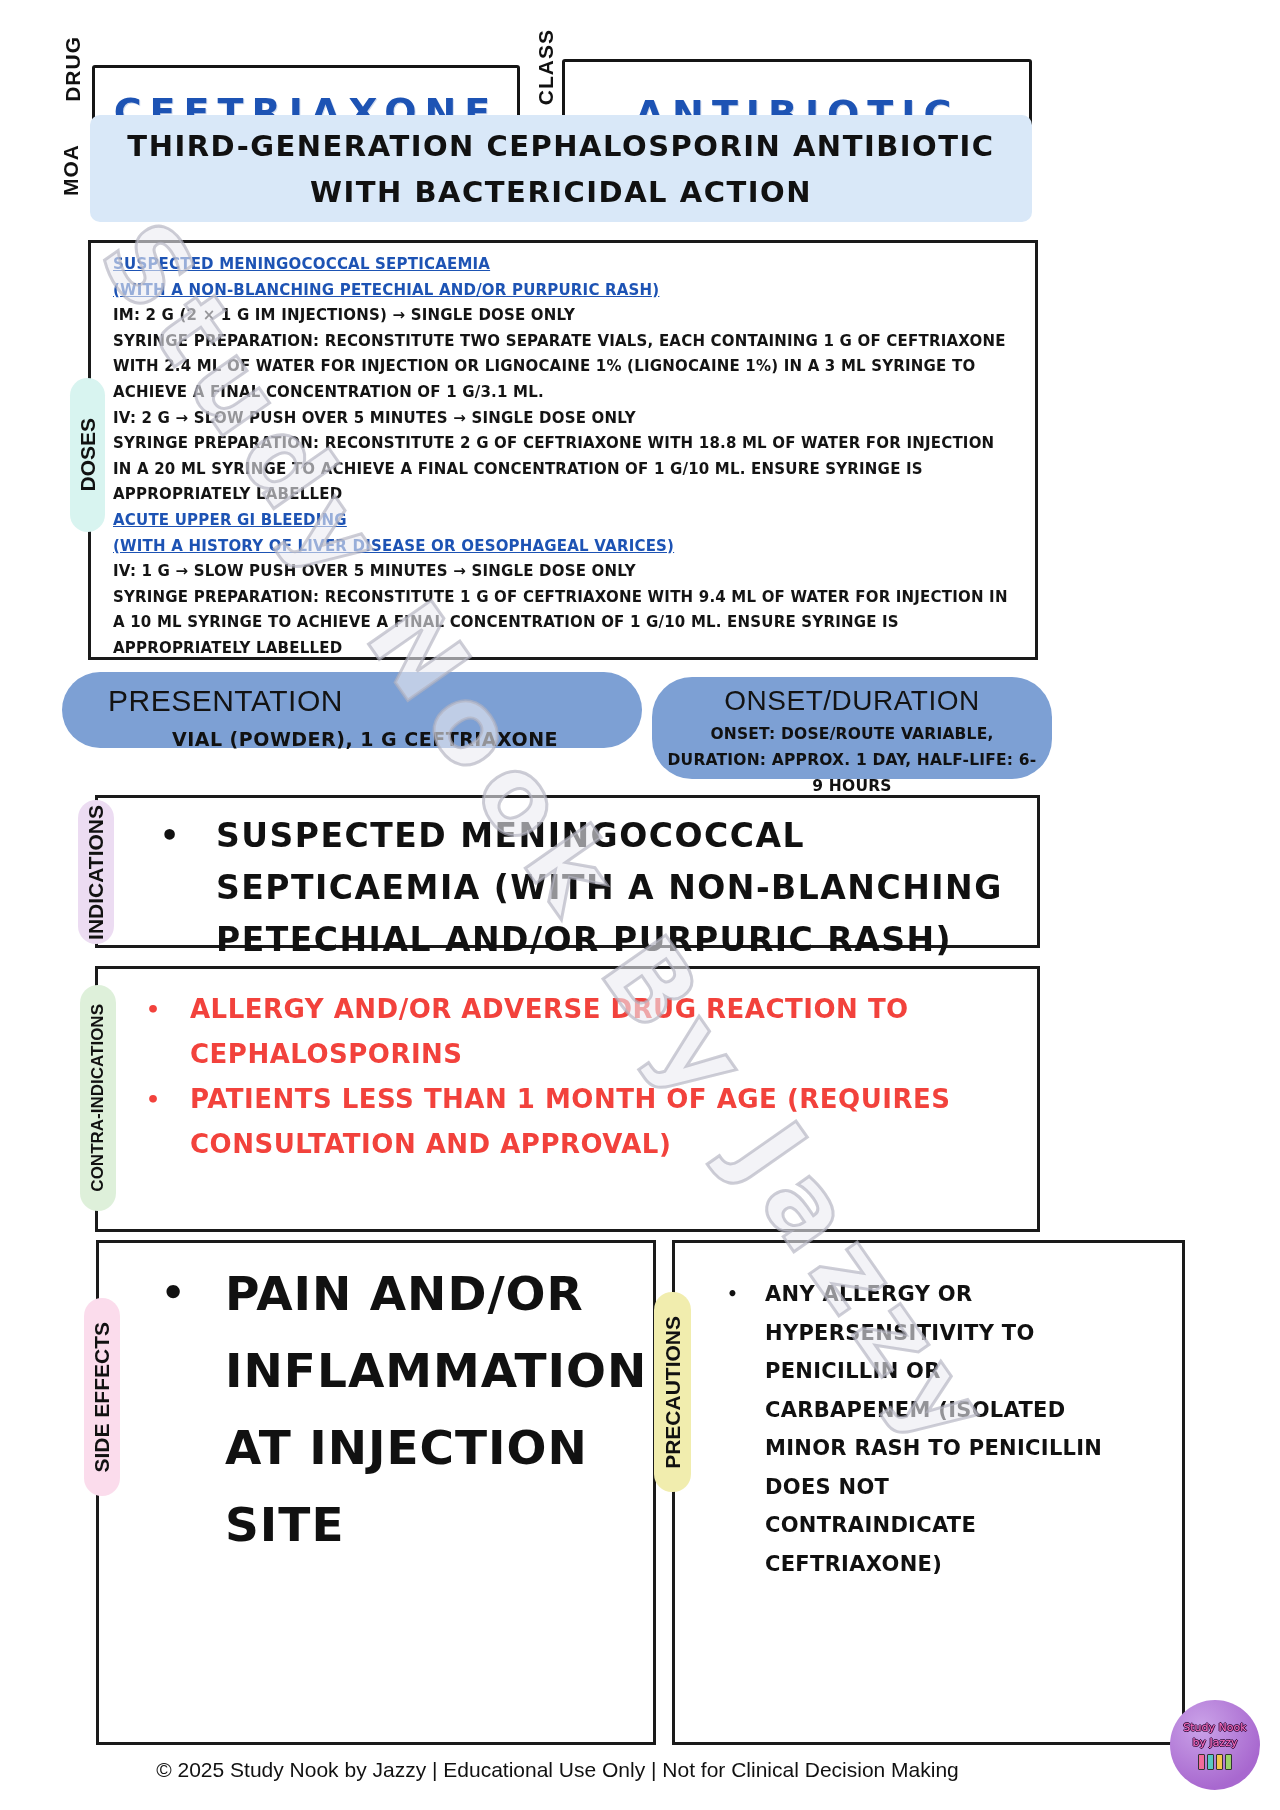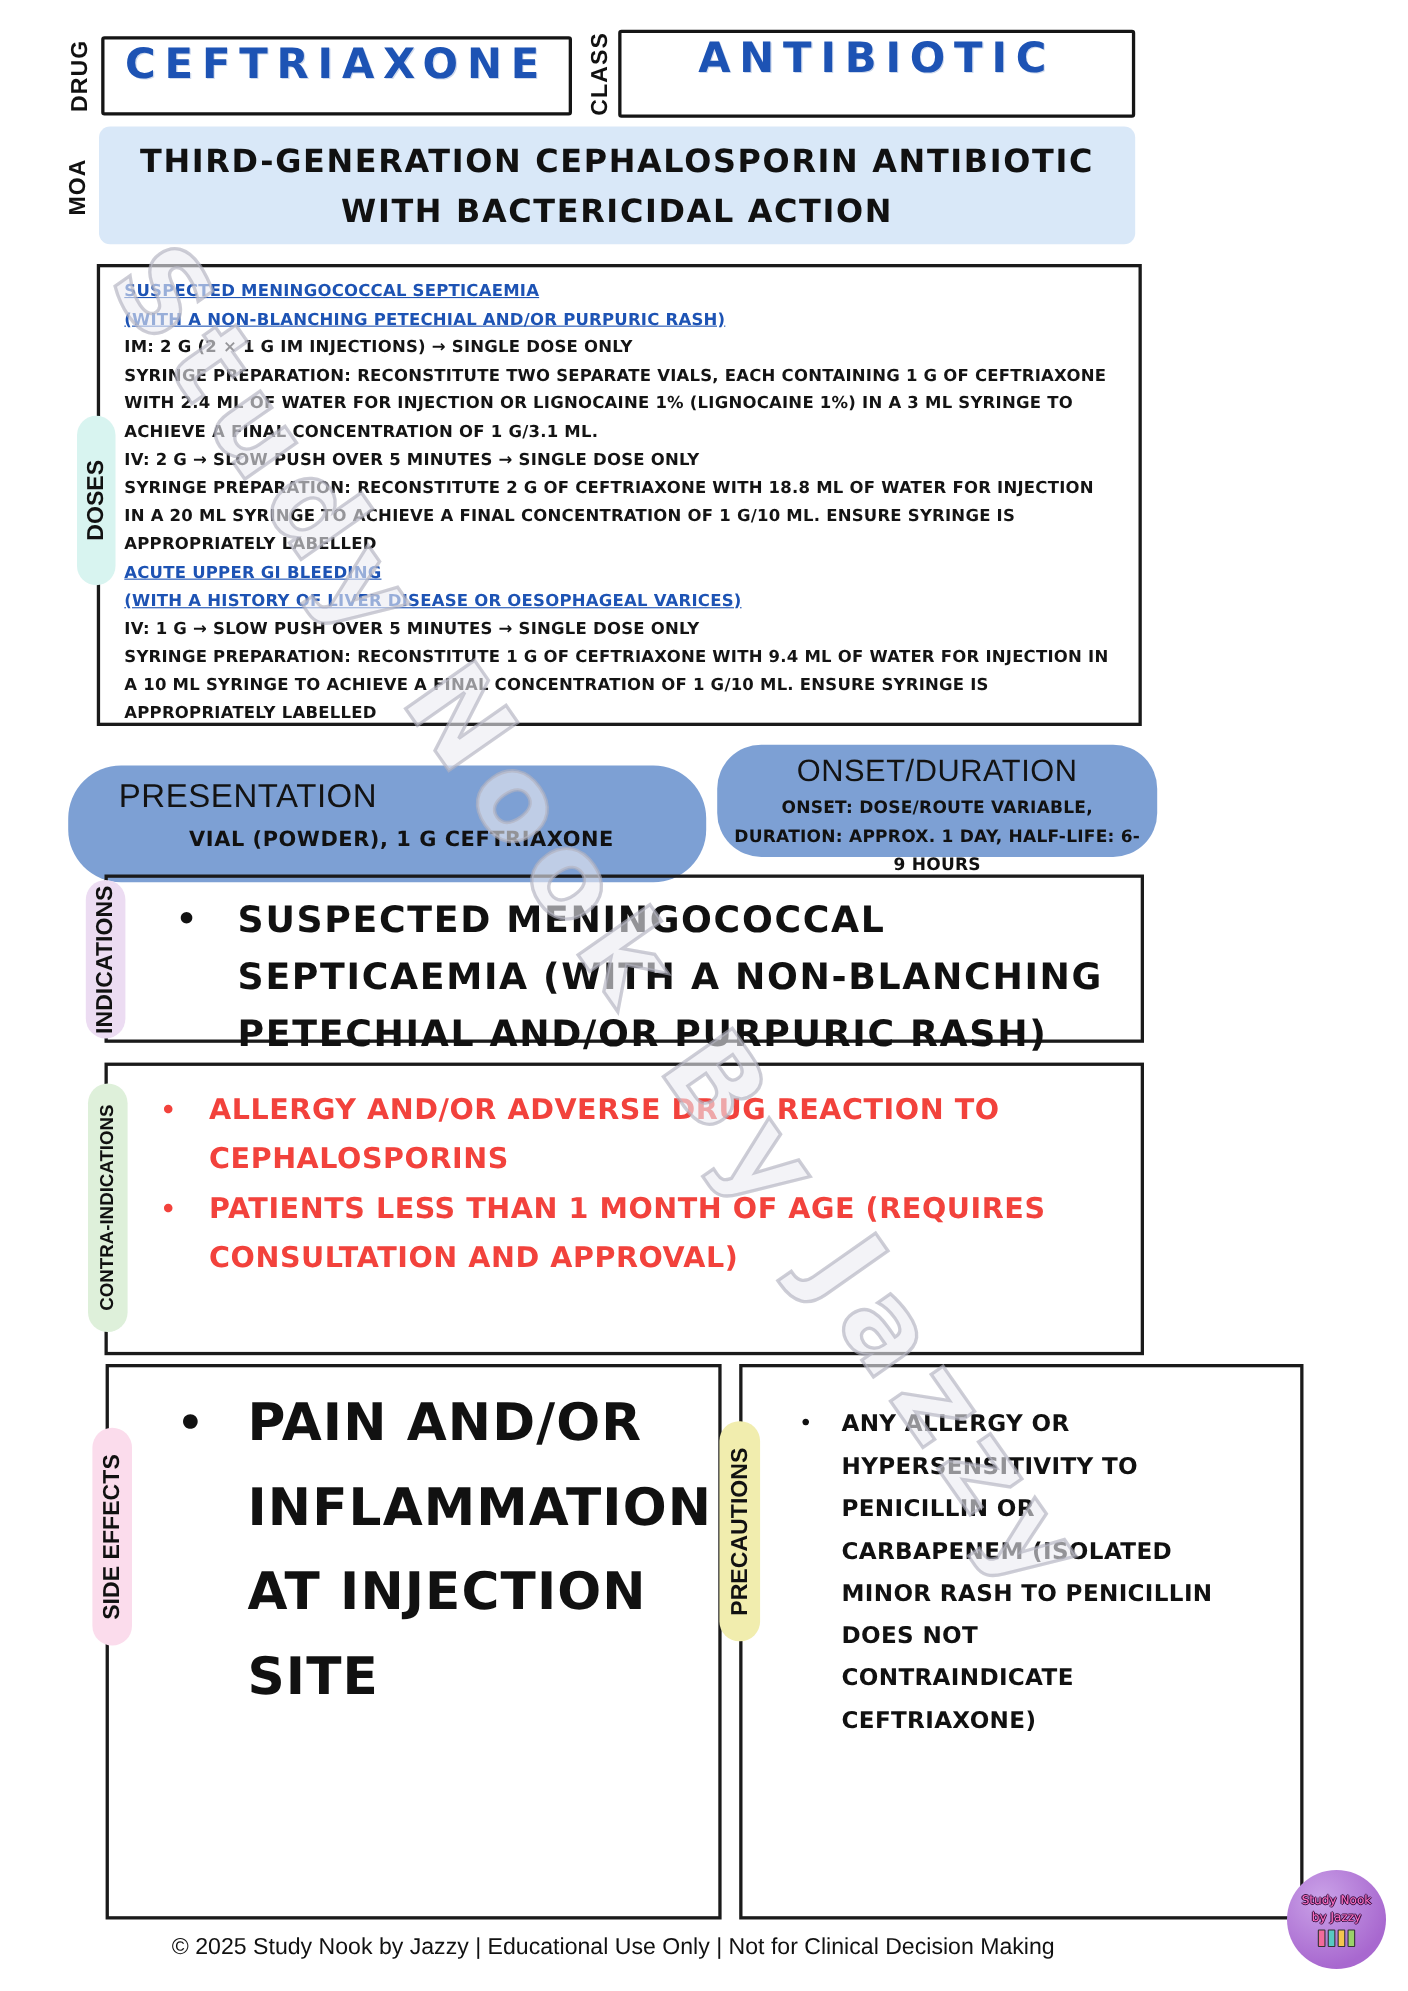--- a/index.html
+++ b/index.html
@@ -15,21 +15,21 @@
     position:absolute; display:flex; align-items:center; justify-content:center;
     font-family:"Liberation Sans", sans-serif; font-weight:700; font-size:21px;
     color:#111; letter-spacing:1px;
   }
   .drug-lbl  { left:58px;  top:33px;  width:30px; height:72px; }
   .class-lbl { left:531px; top:27px;  width:30px; height:80px; }
   .moa-lbl   { left:56px;  top:128px; width:30px; height:84px; }
   
   .hdr-box {
     position:absolute; background:#fff; border:3px solid #151515; border-radius:3px;
-    display:flex; align-items:flex-start; justify-content:center;
+    display:flex; align-items:flex-end; justify-content:center;margin-top:32px;
   }
   .drug-box  { left:92px;  top:33px; width:428px; height:72px; }
   .class-box { left:562px; top:27px; width:470px; height:80px; }
   .hdr-text {
     font-weight:800; color:#1d53b4; font-size:38px; letter-spacing:8px;
     text-shadow:1px 1px 0 rgba(120,150,200,.35);
   }
   
   .moa-box {
     position:absolute; left:90px; top:115px; width:942px; height:107px;
@@ -47,21 +47,21 @@
   .doses-box {
     position:absolute; left:88px; top:240px; width:950px; height:420px;
     border:3px solid #1a1a1a; background:transparent; z-index:2;
     padding:9px 18px 6px 22px;
   }
   .dose-line { font-size:15px; font-weight:700; line-height:25.6px; letter-spacing:.2px; }
   .dl-heading { color:#1d53b4;text-decoration:underline; }
   .dl-body { color:#141414; }
   
   .blue-panel { position:absolute; background:#7da0d4; z-index:2; }
-  .pres-box  { left:62px;  top:672px; width:580px; height:106px; border-radius:48px; padding:12px 20px 0 46px;margin-top:24px; }
+  .pres-box  { left:62px;  top:672px; width:580px; height:76px; border-radius:48px; padding:12px 20px 0 46px; }
   .onset-box { left:652px; top:677px; width:400px; height:102px; border-radius:40px; padding:8px 14px 0 14px; text-align:center; }
   .panel-title { font-family:"Liberation Sans", sans-serif; font-weight:400; font-size:30px; letter-spacing:.5px; color:#131313; }
   .pres-body  { text-align:center; font-size:19px; font-weight:800; margin-top:10px; letter-spacing:.5px; }
   .onset-title { font-size:28px; }
   .onset-body { font-size:15.5px; font-weight:800; line-height:26px; margin-top:4px; letter-spacing:.2px; }
   
   .sect-box { position:absolute; border:3px solid #1a1a1a; background:transparent; z-index:2; }
   .ind-box    { left:95px;  top:795px;  width:945px; height:153px; padding:12px 30px 0 62px; }
   .contra-box { left:95px;  top:966px;  width:945px; height:266px; padding:18px 30px 0 48px; }
   .side-box   { left:96px; top:1240px; width:560px; height:505px; padding:12px 20px 0 62px; }

